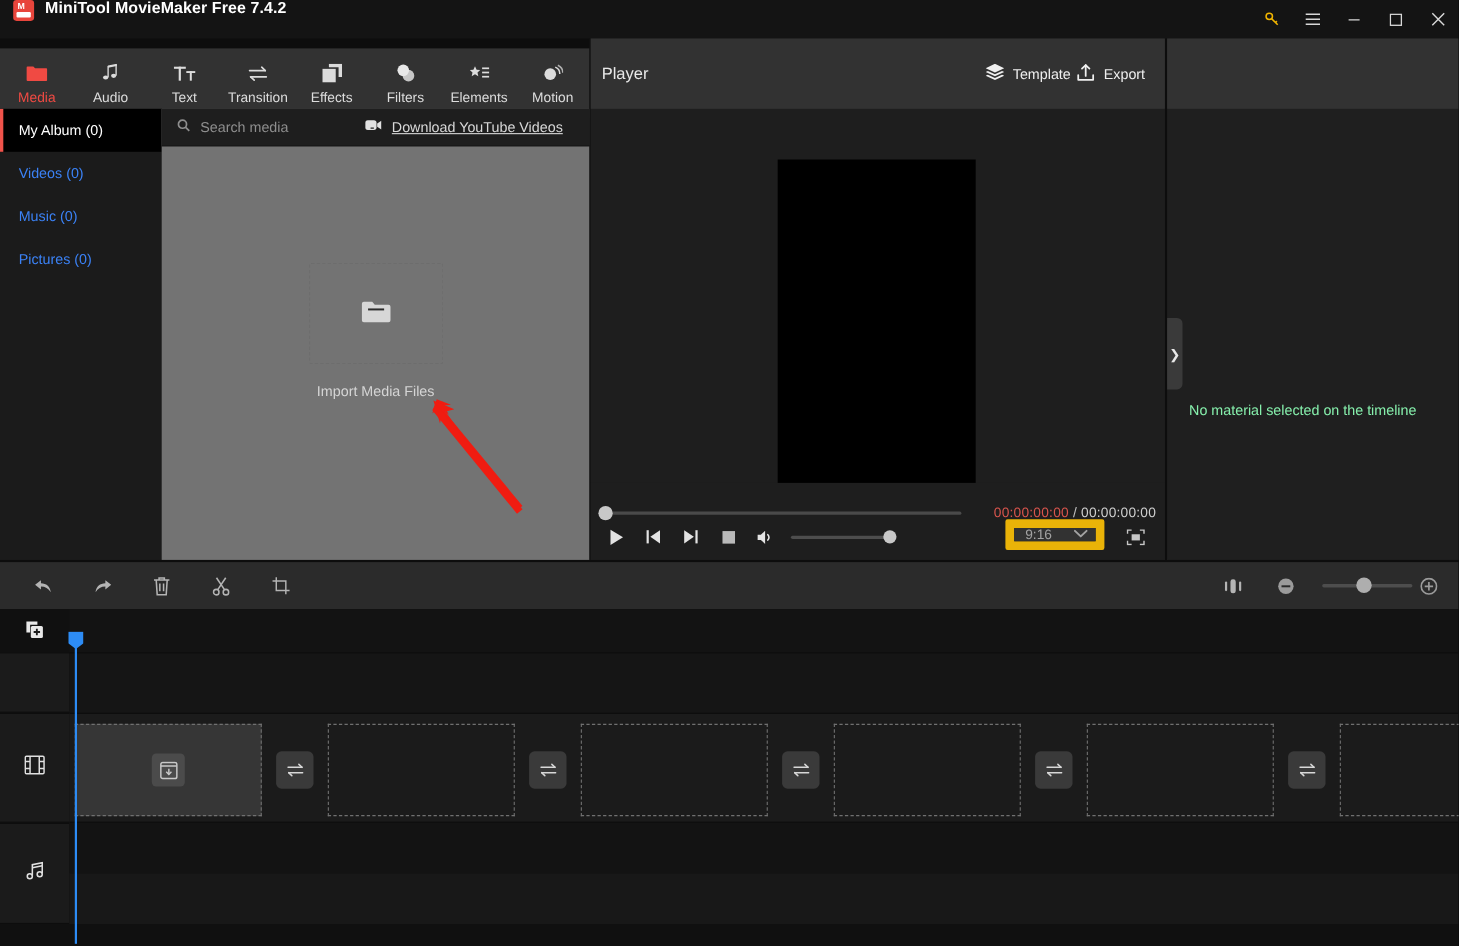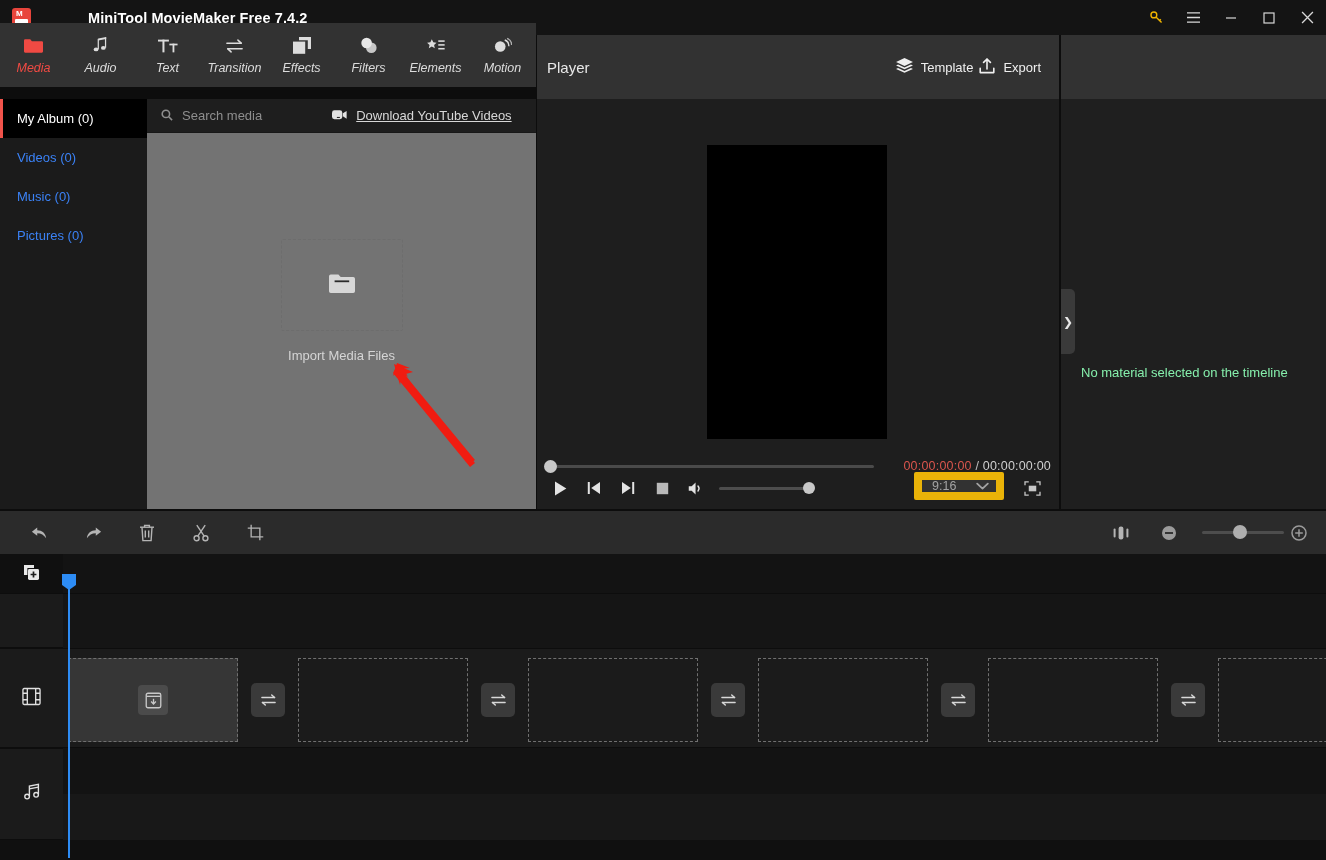--- a/index.html
+++ b/index.html
@@ -9,21 +9,21 @@
     font-family: "Liberation Sans", sans-serif;
     overflow: hidden;
     color: #d8d8d8;
     -webkit-font-smoothing: antialiased;
   }
   #app { position: relative; width: 1326px; height: 860px; }
 
   
   .titlebar {
     position: absolute; left:0; top:0; width:1326px; height:35px;
-    background:#141414; display:flex; align-items:center;gap:47px;
+    background:#141414; display:flex; align-items:flex-start;
   }
   .app-logo {
     width:19px; height:19px; margin-left:12px; border-radius:3px;
     background:#e8453c; position:relative; flex:none;
   }
   .app-logo::after {
     content:""; position:absolute; left:3px; bottom:3px; width:13px; height:5px;
     background:#fff; border-radius:1px;
   }
   .app-logo::before {
@@ -36,22 +36,22 @@
   }
   .tb-right { margin-left:auto; display:flex; align-items:center; height:35px; }
   .tb-btn {
     width:38px; height:35px; display:flex; align-items:center; justify-content:center;
     color:#d8d8d8;
   }
   .key-btn { width:36px; color:#f0b400; }
 
   
   .toolbar {
-    position:absolute; left:0; top:23px; width:536px; height:64px;
-    background:#323232; display:flex; align-items:center;font-style:italic;
+    position:absolute; left:0; top:44px; width:536px; height:64px;
+    background:#323232; display:flex; align-items:center;
   }
   .tool-item {
     width:67px; height:64px; display:flex; flex-direction:column;
     align-items:center; justify-content:center; gap:5px;
     font-size:12.5px; color:#dcdcdc; cursor:pointer; overflow:hidden;
   }
   .tool-item .ti-ico { height:20px; display:flex; align-items:center; }
   .tool-item.active { color:#f04a43; }
 
   

